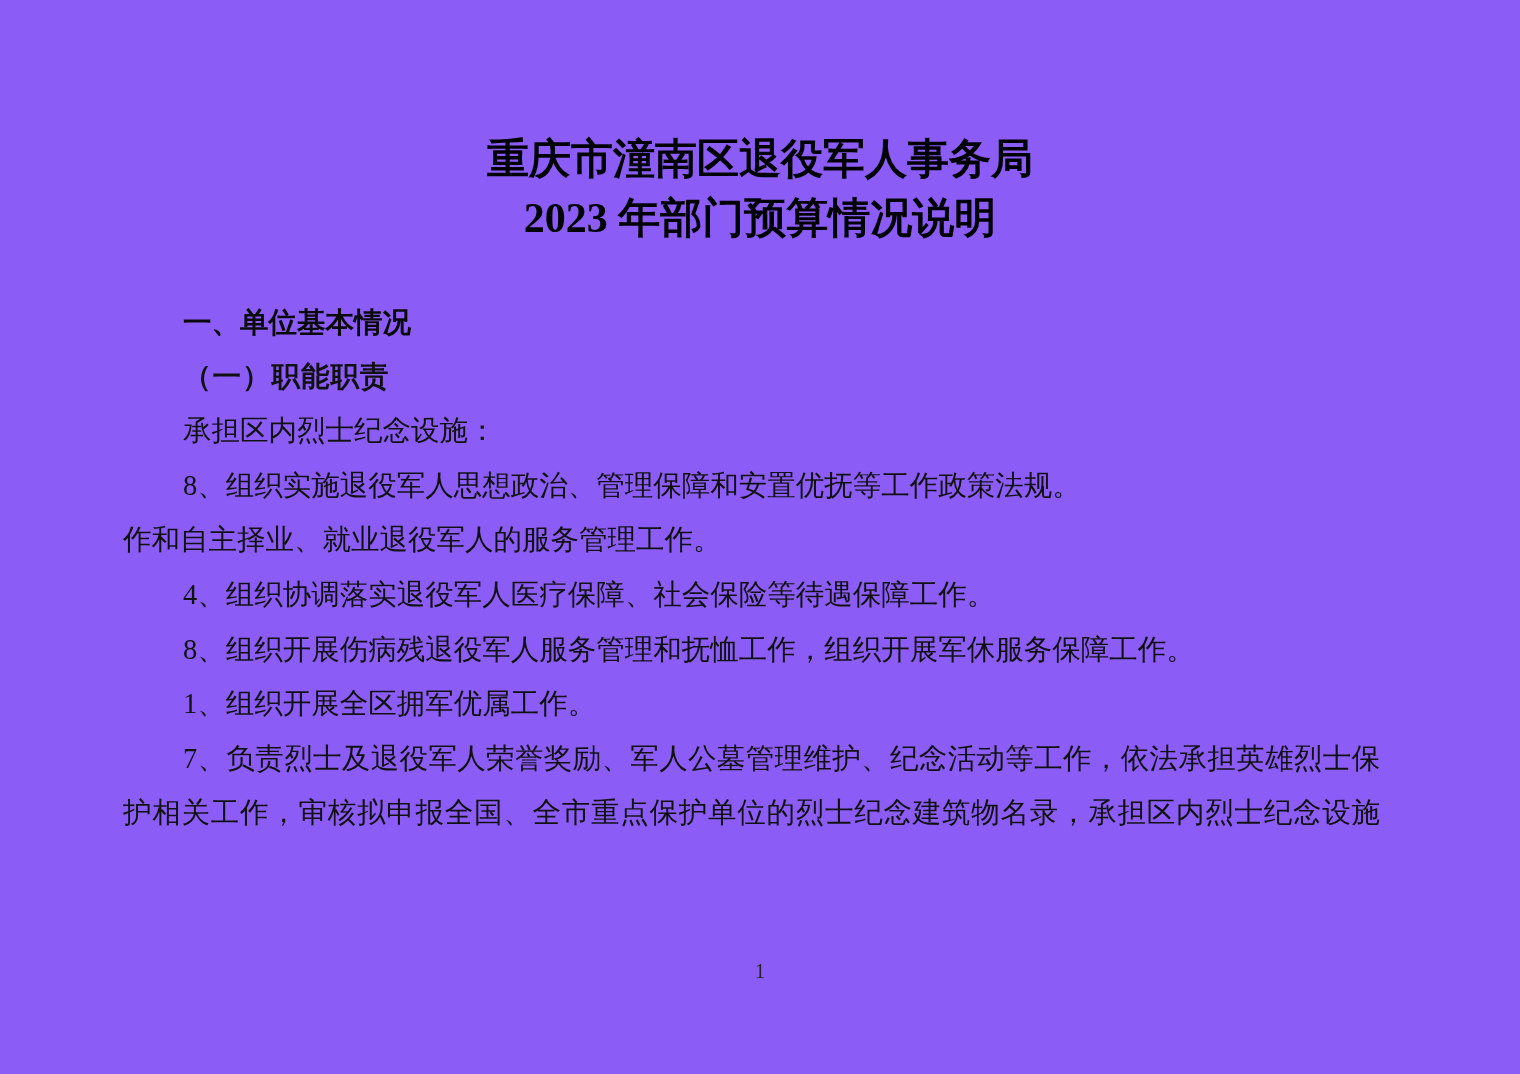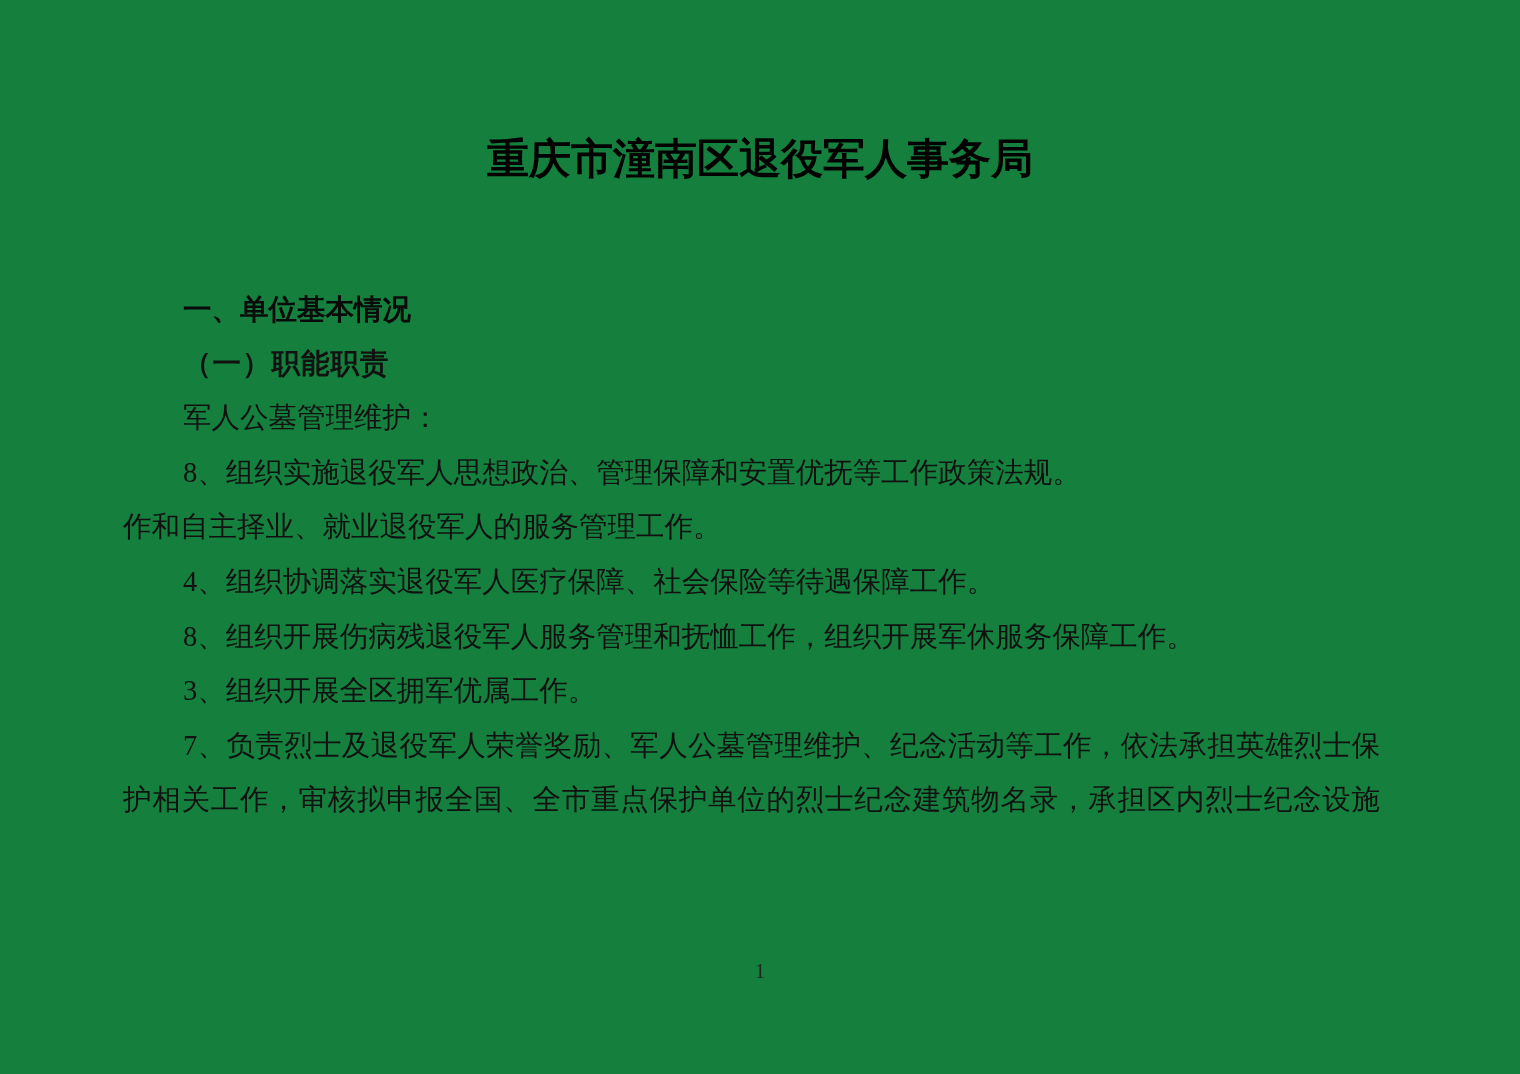--- a/index.html
+++ b/index.html
@@ -4,40 +4,40 @@
 <style>
   html, body {
     margin: 0;
     padding: 0;
     background: #ffffff;
   }
   .page {
     position: relative;
     width: 1520px;
     height: 1074px;
-    background: #15803d;
+    background: #8b5cf6;
     color: #111111;
     overflow: hidden;
     font-family: "Liberation Serif", "DejaVu Serif", serif;
   }
   .doc-title {
     position: absolute;
     top: 130px;
     left: 0;
     width: 1520px;
     text-align: center;
     font-size: 42px;
     line-height: 59px;
     font-weight: bold;
     color: #000000;
     font-family: "Liberation Serif", "DejaVu Serif", serif;
   }
   .doc-body {
     position: absolute;
-    top: 282px;
+    top: 295px;
     left: 123px;
     width: 1257px;
     font-size: 28.5px;
     line-height: 54.6px;
     color: #111111;
   }
   .line {
     height: 54.6px;
     overflow: hidden;
     white-space: normal;
@@ -70,49 +70,50 @@
     color: #222222;
   }
 </style>
 </head>
 <body>
 
 <div class="page">
 
   <div class="doc-title">
     <div>重庆市潼南区退役军人事务局</div>
+    <div>2023 年部门预算情况说明</div>
   </div>
 
   <div class="doc-body">
 
     <div class="line indent section-heading">一、单位基本情况</div>
 
     <div class="line indent subsection-heading">（一）职能职责</div>
 
-    <div class="line indent">军人公墓管理维护：</div>
+    <div class="line indent">承担区内烈士纪念设施：</div>
 
     <div>
       <div class="line indent">8、组织实施退役军人思想政治、管理保障和安置优抚等工作政策法规。</div>
     </div>
 
     <div>
       <div class="line">作和自主择业、就业退役军人的服务管理工作。</div>
     </div>
 
 
     <div>
       <div class="line indent">4、组织协调落实退役军人医疗保障、社会保险等待遇保障工作。</div>
     </div>
 
     <div>
       <div class="line indent">8、组织开展伤病残退役军人服务管理和抚恤工作，组织开展军休服务保障工作。</div>
     </div>
 
     <div>
-      <div class="line indent">3、组织开展全区拥军优属工作。</div>
+      <div class="line indent">1、组织开展全区拥军优属工作。</div>
     </div>
 
     <div>
       <div class="line indent just">7、负责烈士及退役军人荣誉奖励、军人公墓管理维护、纪念活动等工作，依法承担英雄烈士保</div>
       <div class="line just">护相关工作，审核拟申报全国、全市重点保护单位的烈士纪念建筑物名录，承担区内烈士纪念设施</div>
     </div>
 
   </div>
 
   <div class="page-footer">

